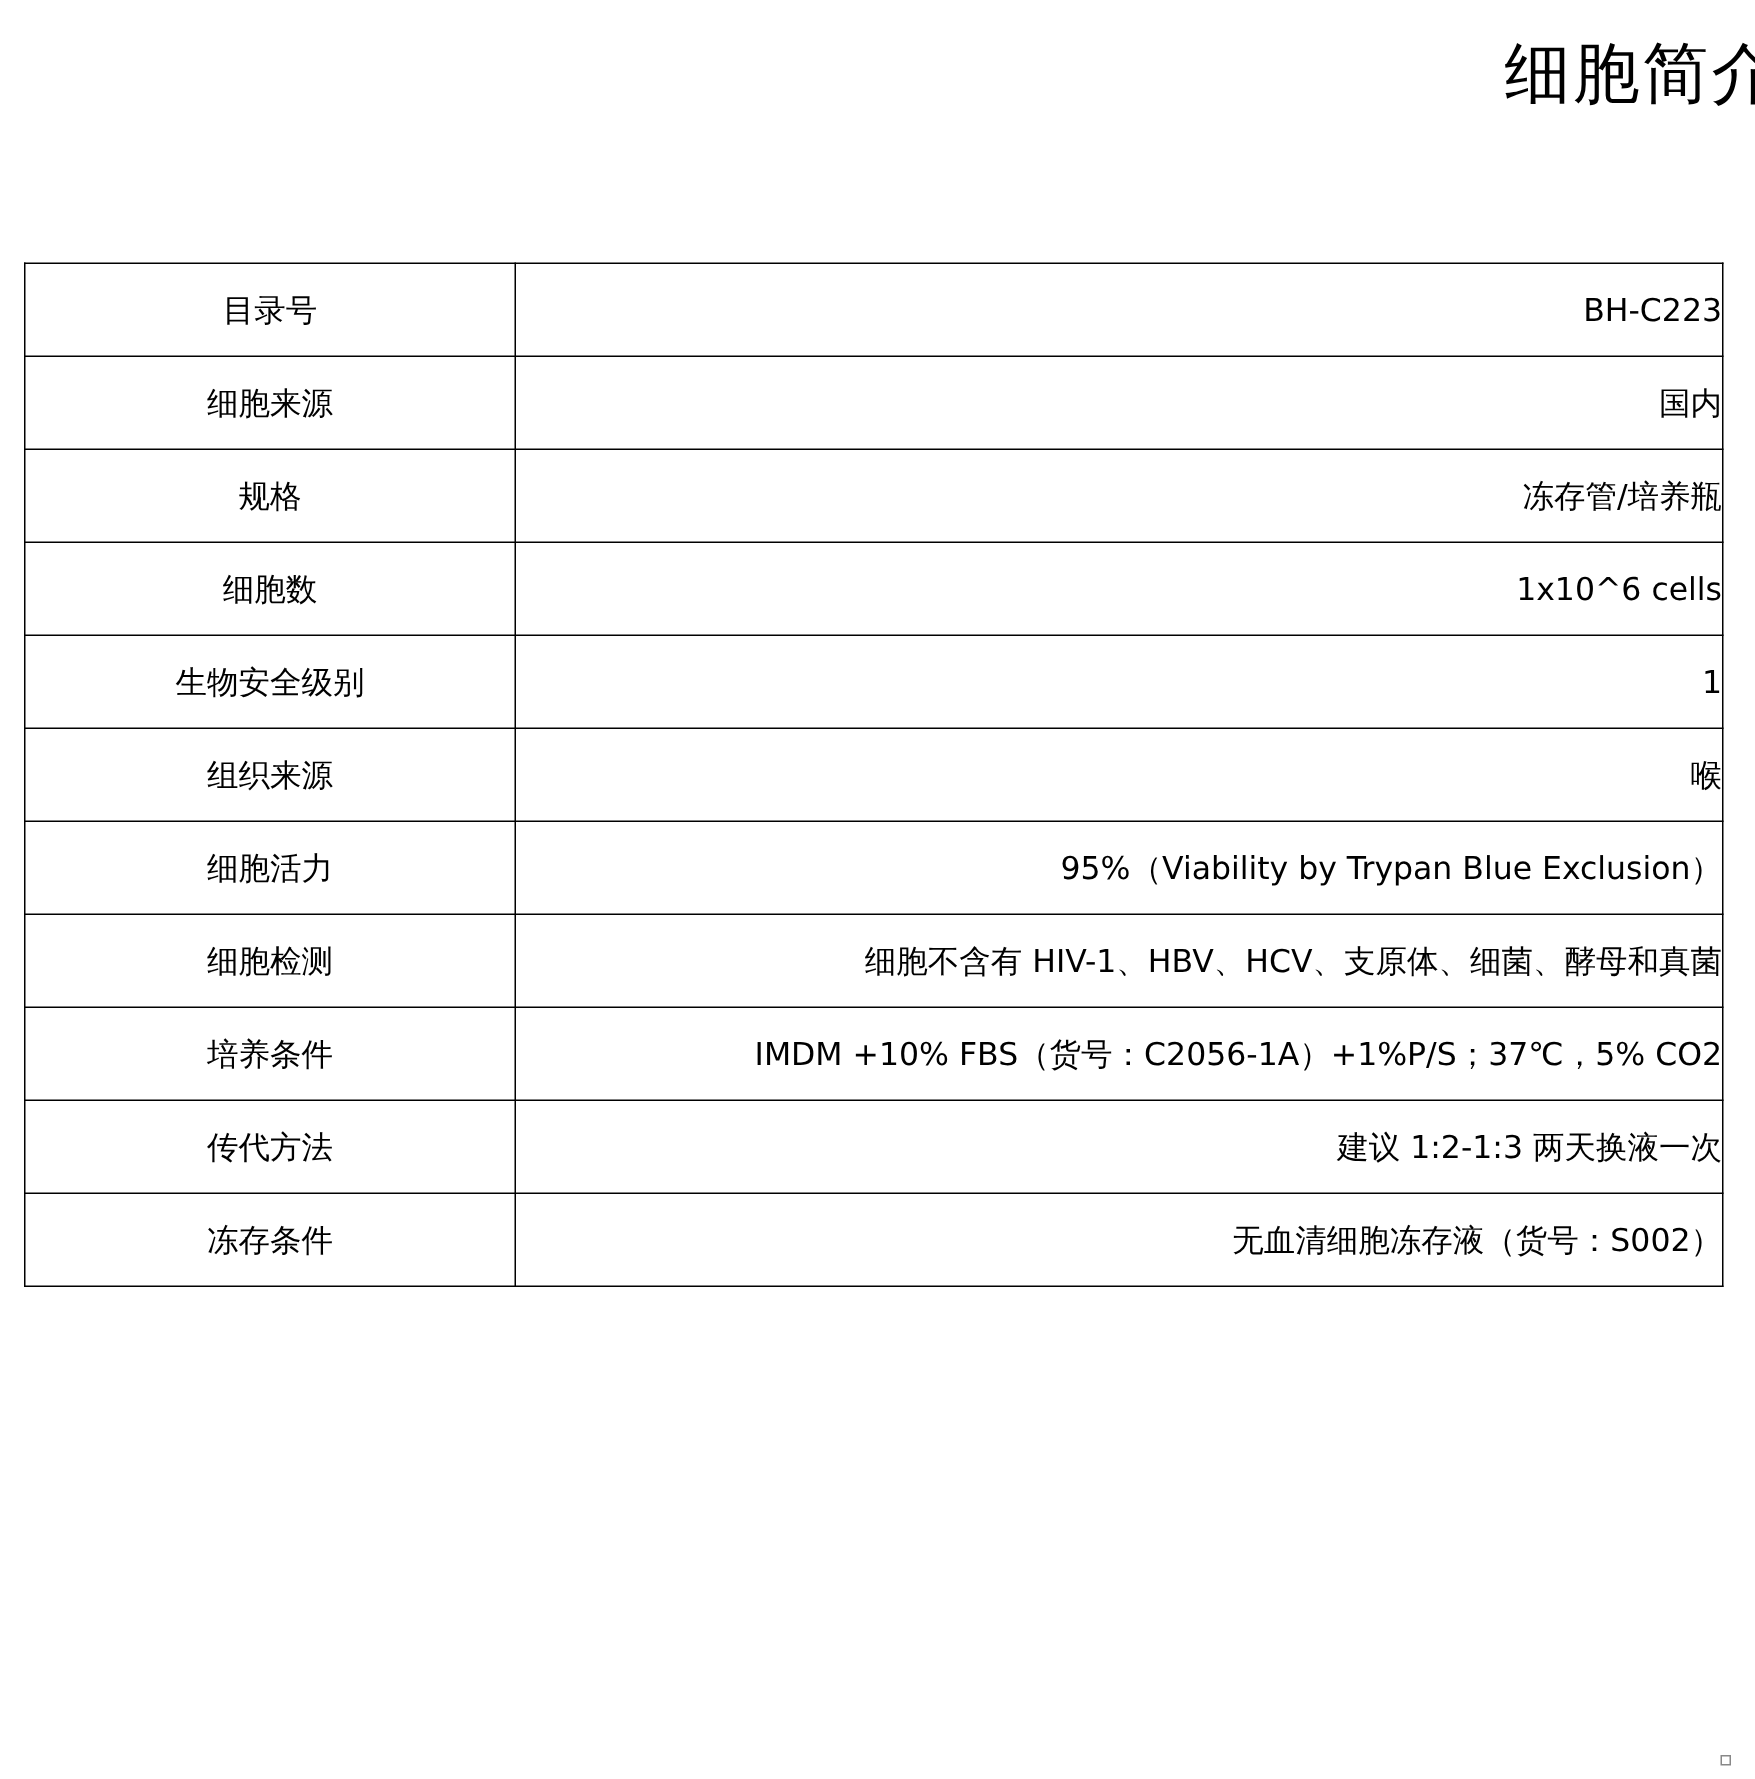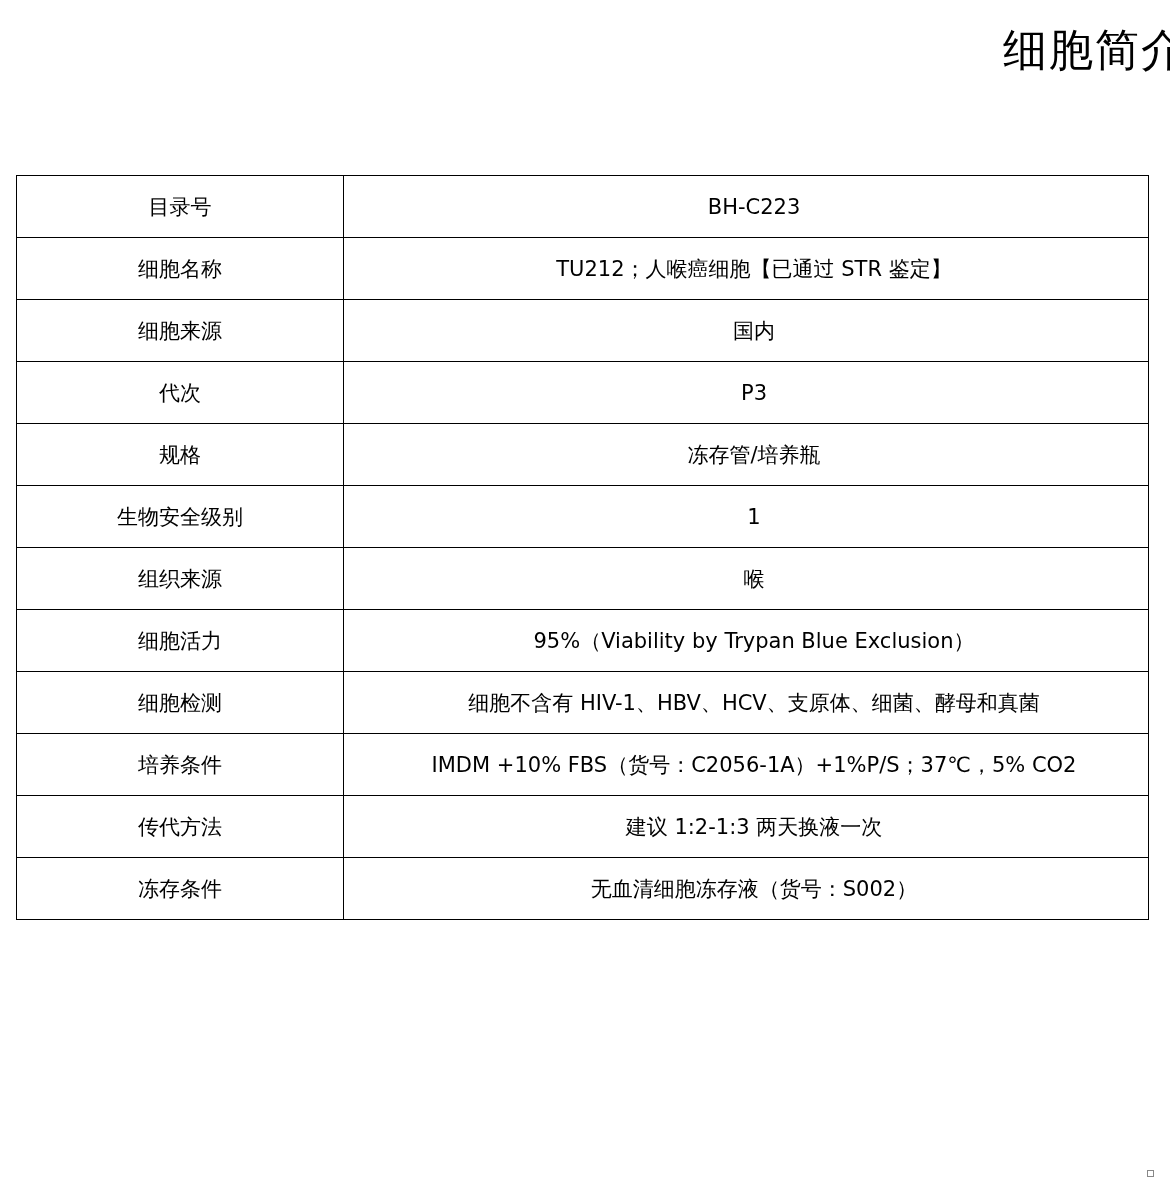--- a/index.html
+++ b/index.html
@@ -44,21 +44,21 @@
       font-size: 21px;
       vertical-align: middle;
       white-space: nowrap;
       overflow: hidden;
     }
     .info-table td.label {
       width: 326px;
       text-align: center;
     }
     .info-table td.value {
-      text-align: center;
+      text-align: right;
       padding-left: 16px;
     }
     .corner-mark {
       position: absolute;
       left: 1147px;
       top: 1170px;
       width: 5px;
       height: 5px;
       border: 1px solid #888;
       background: #fff;
@@ -69,34 +69,30 @@
 
 <div class="page-title">细胞简介</div>
 
 <table class="info-table">
   <tbody>
     <tr>
       <td class="label">目录号</td>
       <td class="value">BH-C223</td>
     </tr>
     <tr>
-      <td class="label">细胞名称</td>
-      <td class="value">TU212；人喉癌细胞【已通过 STR 鉴定】</td>
-    </tr>
-    <tr>
       <td class="label">细胞来源</td>
       <td class="value">国内</td>
     </tr>
     <tr>
-      <td class="label">代次</td>
-      <td class="value">P3</td>
+      <td class="label">规格</td>
+      <td class="value">冻存管/培养瓶</td>
     </tr>
     <tr>
-      <td class="label">规格</td>
-      <td class="value">冻存管/培养瓶</td>
+      <td class="label">细胞数</td>
+      <td class="value">1x10^6 cells</td>
     </tr>
     <tr>
       <td class="label">生物安全级别</td>
       <td class="value">1</td>
     </tr>
     <tr>
       <td class="label">组织来源</td>
       <td class="value">喉</td>
     </tr>
     <tr>

